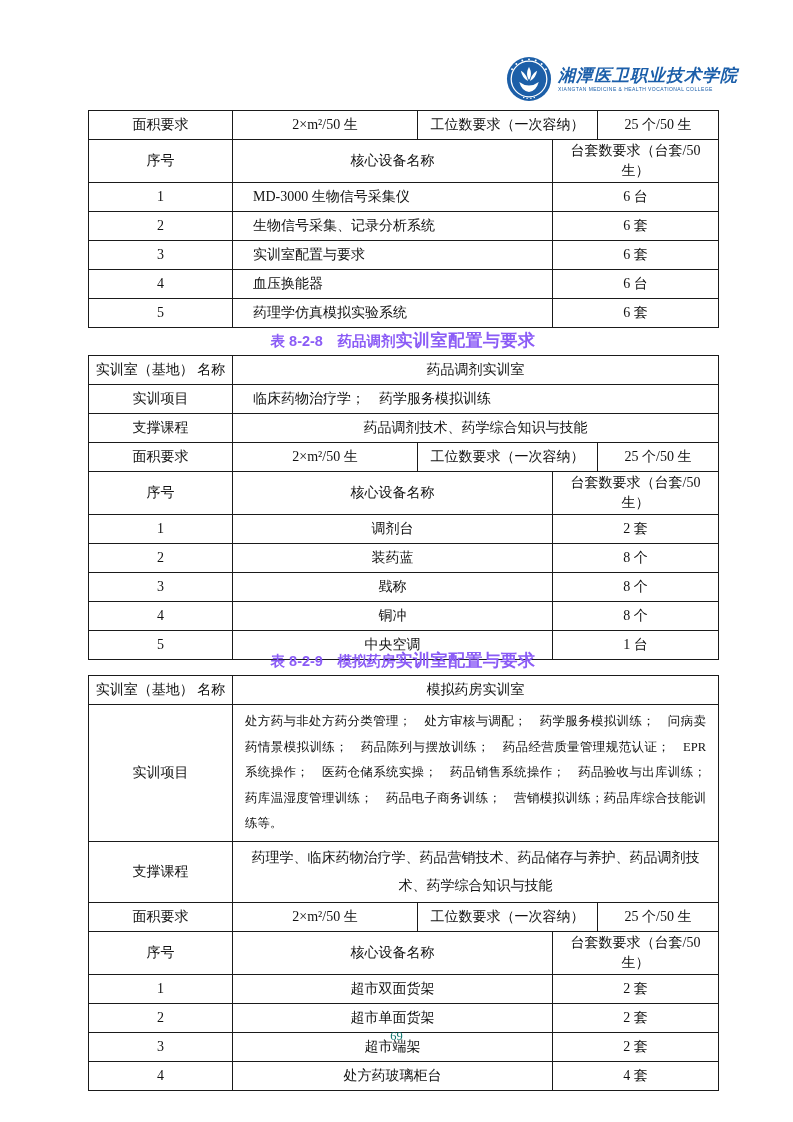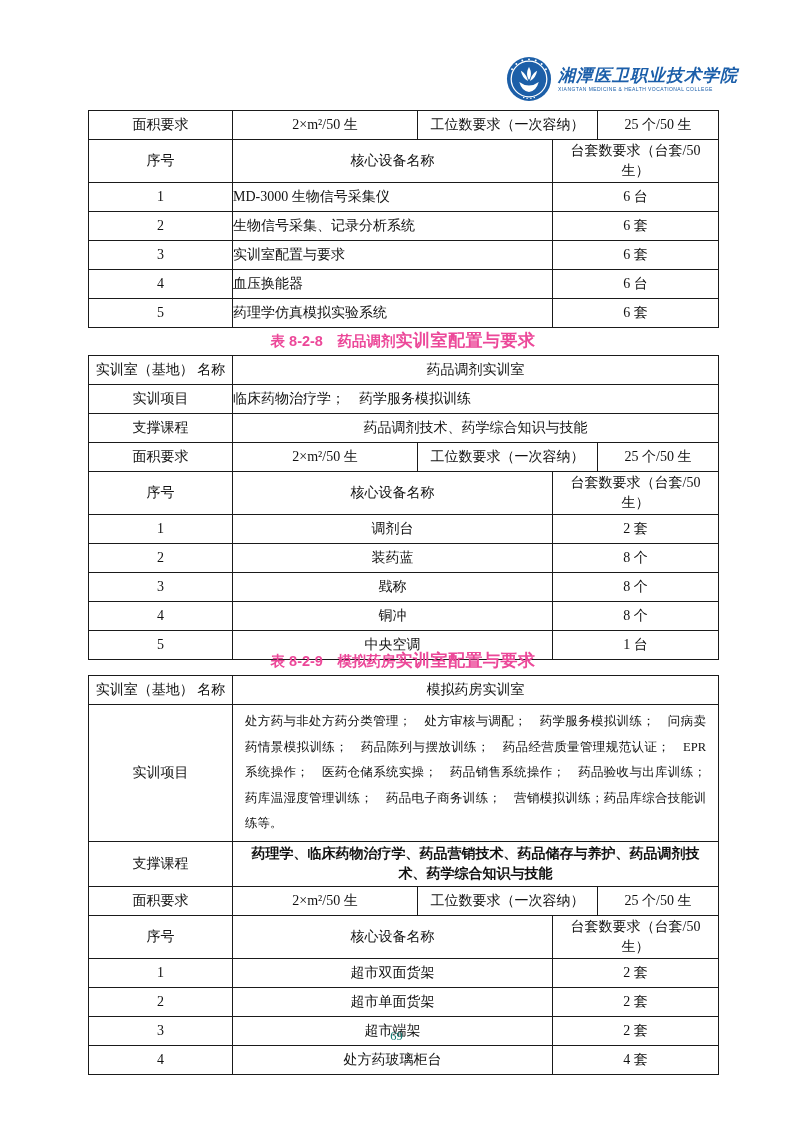--- a/index.html
+++ b/index.html
@@ -25,29 +25,29 @@
   .doc-table{
     position:absolute;left:88px;width:630px;border-collapse:collapse;table-layout:fixed;
   }
   .doc-table td{
     border:1px solid #1a1a1a;font-size:14px;text-align:center;vertical-align:middle;
     padding:1px 4px;height:26px;line-height:20px;overflow:hidden;
   }
   .t1{top:110px;}
   .t2{top:355px;}
   .t3{top:675px;}
-  td.left{text-align:left;padding-left:0;}
+  td.left{text-align:left;padding-left:20px;}
   td.items-long{
     text-align:justify;padding:4px 12px;font-size:12.5px;line-height:25.5px;height:auto;
   }
-  td.courses-2l{line-height:20px;padding:2px 16px;height:40px;font-weight:bold;}
+  td.courses-2l{line-height:28px;padding:2px 16px;height:40px;}
   
   .tbl-title{
     position:absolute;left:88px;width:630px;text-align:center;white-space:nowrap;
-    font-family:"Liberation Sans","DejaVu Sans",sans-serif;color:#ec4899;
+    font-family:"Liberation Sans","DejaVu Sans",sans-serif;color:#8b5cf6;
   }
   .title-828{top:329px;}
   .title-829{top:649px;}
   .tbl-title .pre{font-size:14.5px;font-weight:bold;}
   .tbl-title .suf{font-size:17px;font-weight:bold;letter-spacing:0.5px;}
   
   .page-number{
     position:absolute;top:1029px;left:0;width:793px;text-align:center;
     font-size:12.5px;color:#0f766e;
   }

